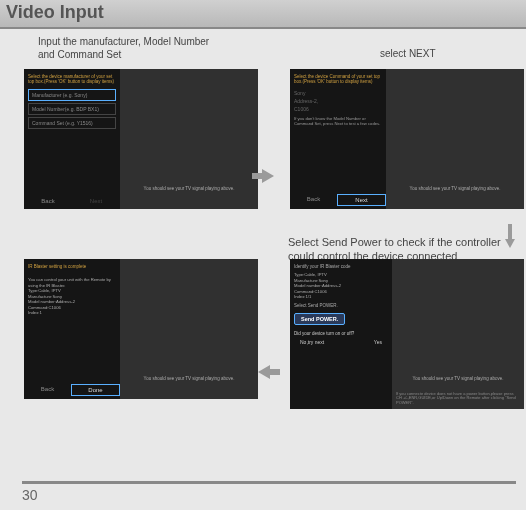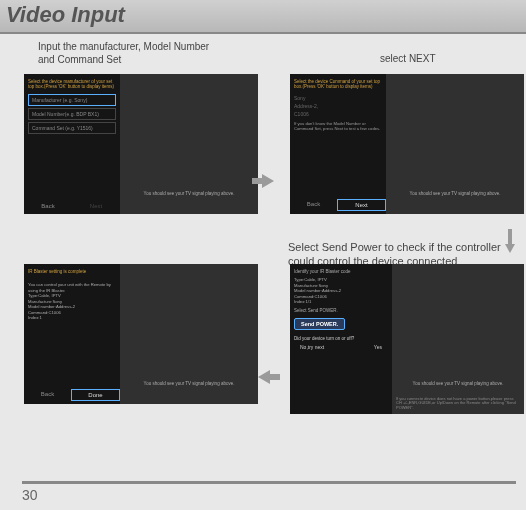--- a/index.html
+++ b/index.html
@@ -10,24 +10,23 @@
     font-family: Arial, sans-serif;
     position: relative;
     overflow: hidden;
   }
   .titlebar {
     background: linear-gradient(to bottom, #d0d0d0, #b8b8b8);
     border-bottom: 2px solid #888;
     padding: 2px 6px 4px 6px;
   }
   .title {
-    font-size: 22px;
+    font-size: 18px;
     font-weight: bold;
     color: #555;
-    font-style: italic;
   }
   .content {
     position: relative;
     padding: 22px 10px 10px 10px;
   }
   .caption {
     font-size: 10px;
     color: #444;
     line-height: 1.3;
     position: absolute;

